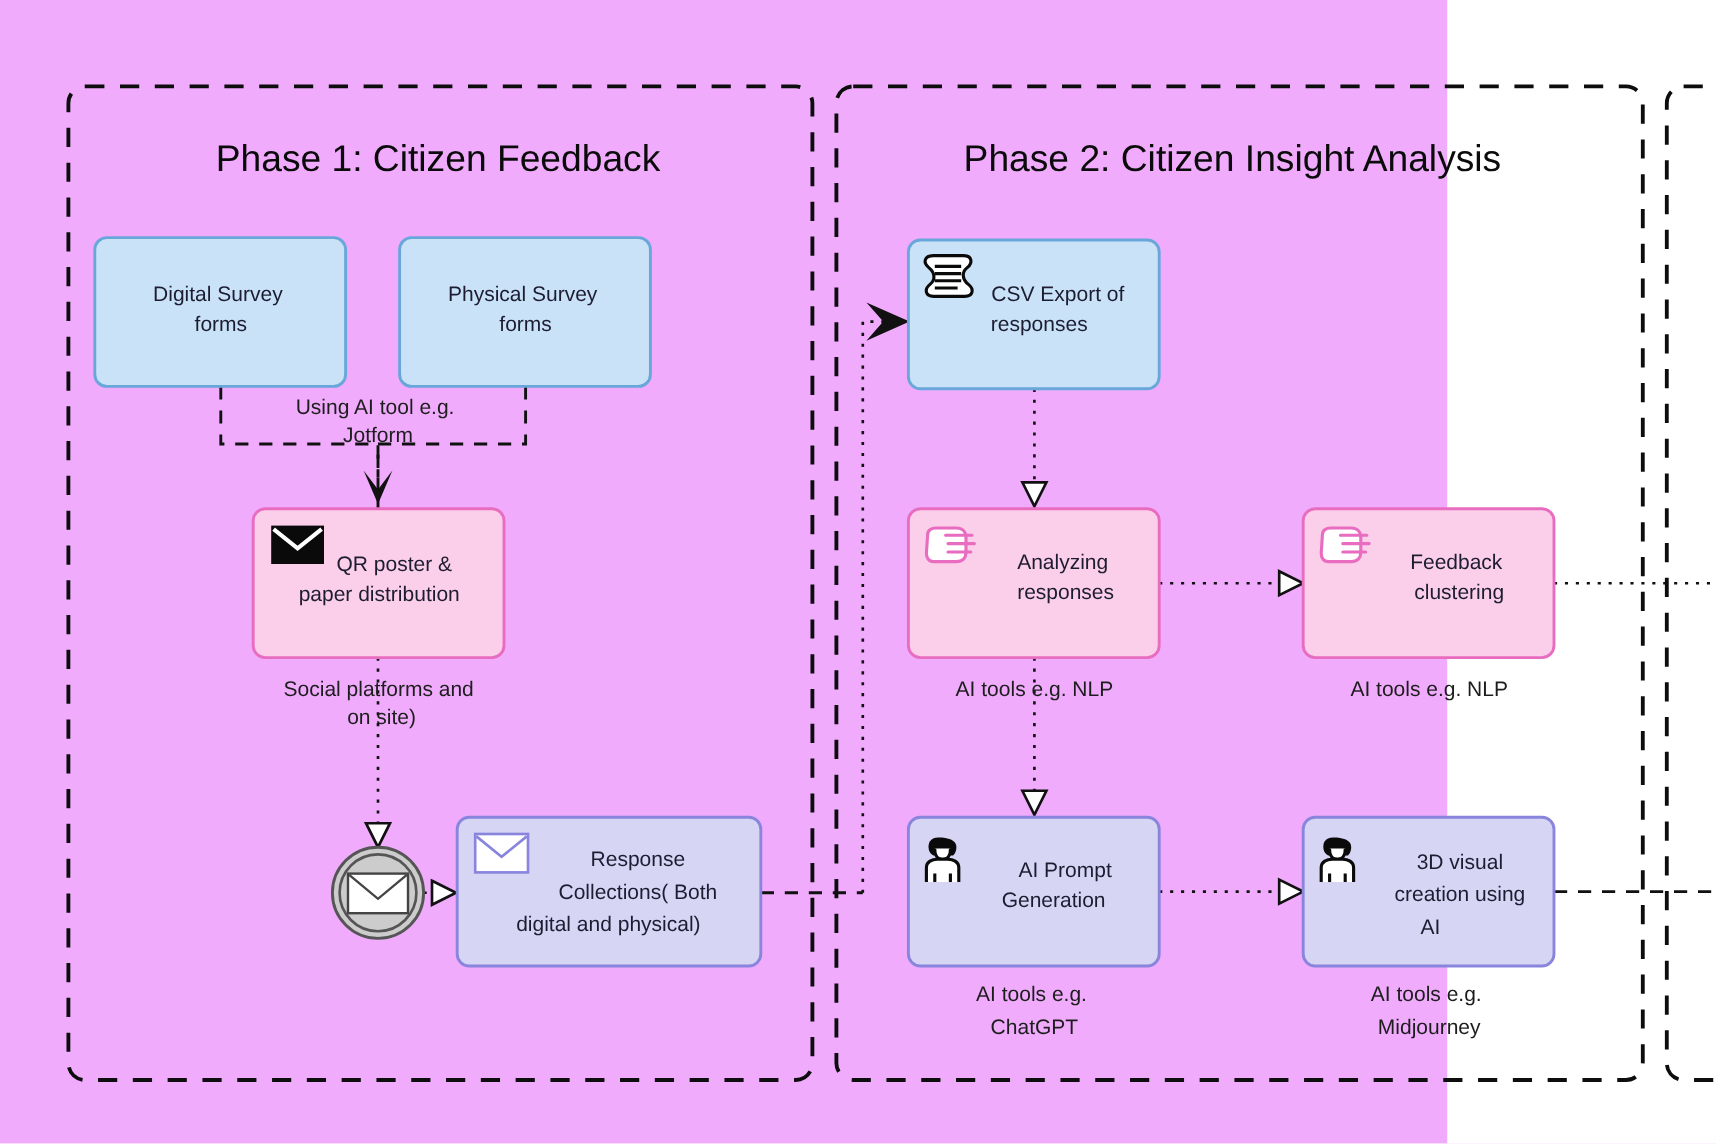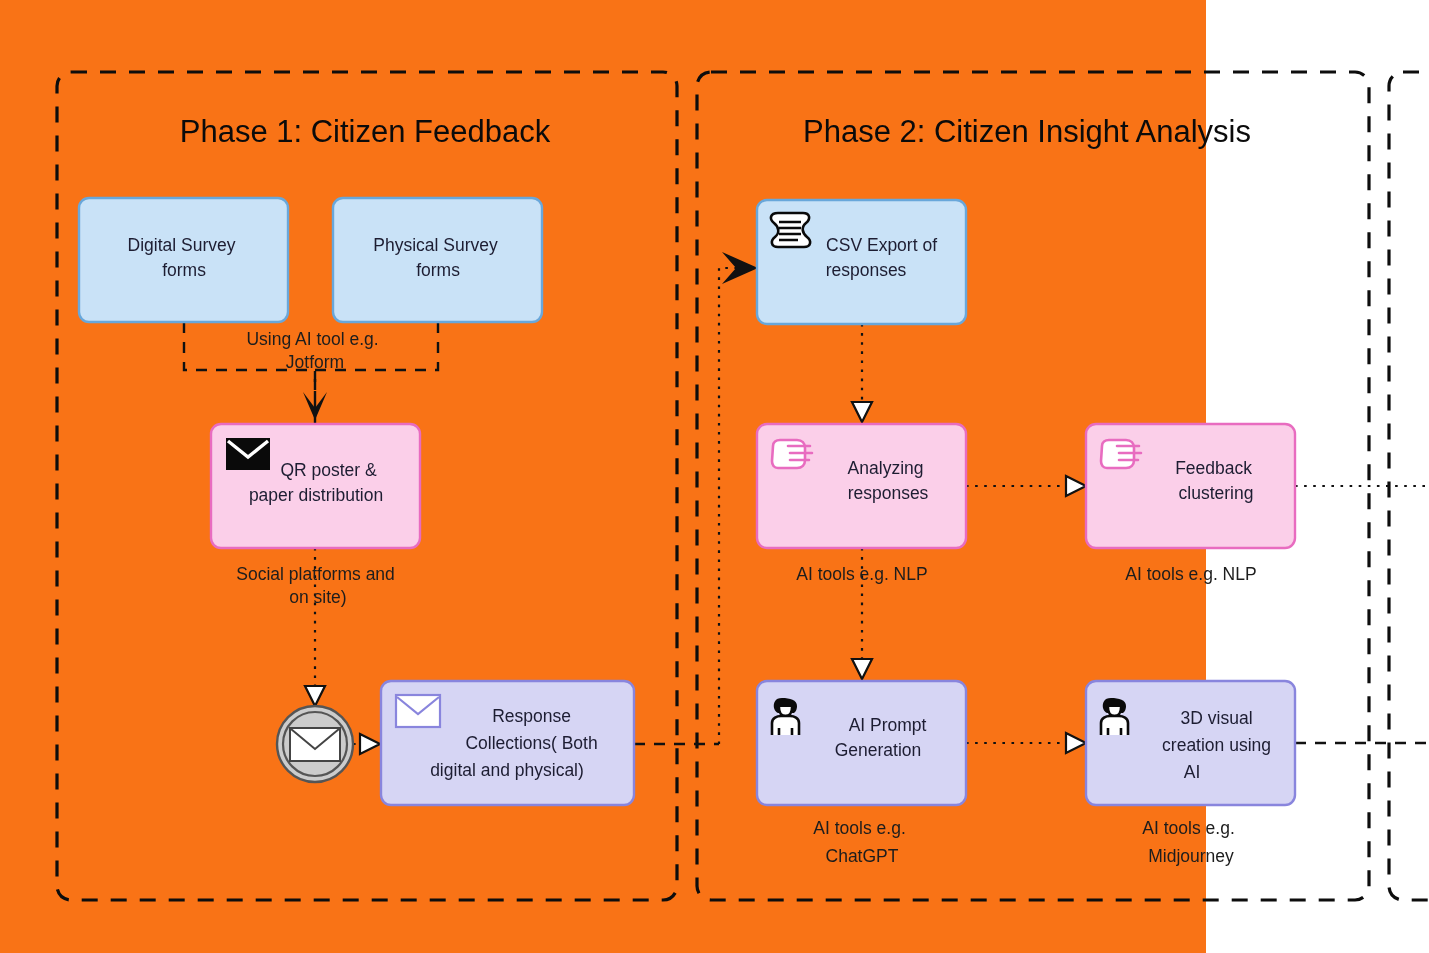--- a/index.html
+++ b/index.html
@@ -10,21 +10,21 @@
   body {
     font-family: "Liberation Sans", sans-serif;
     width: 1429px;
     height: 953px;
     overflow: hidden;
   }
   #canvas {
     position: relative;
     width: 1206px;
     height: 953px;
-    background: #f97316;
+    background: #f0abfc;
   }
   svg#diagram {
     position: absolute;
     left: 0;
     top: 0;
     width: 1429px;
     height: 953px;
   }
   .phase-title {
     font-family: "Liberation Sans", sans-serif;

